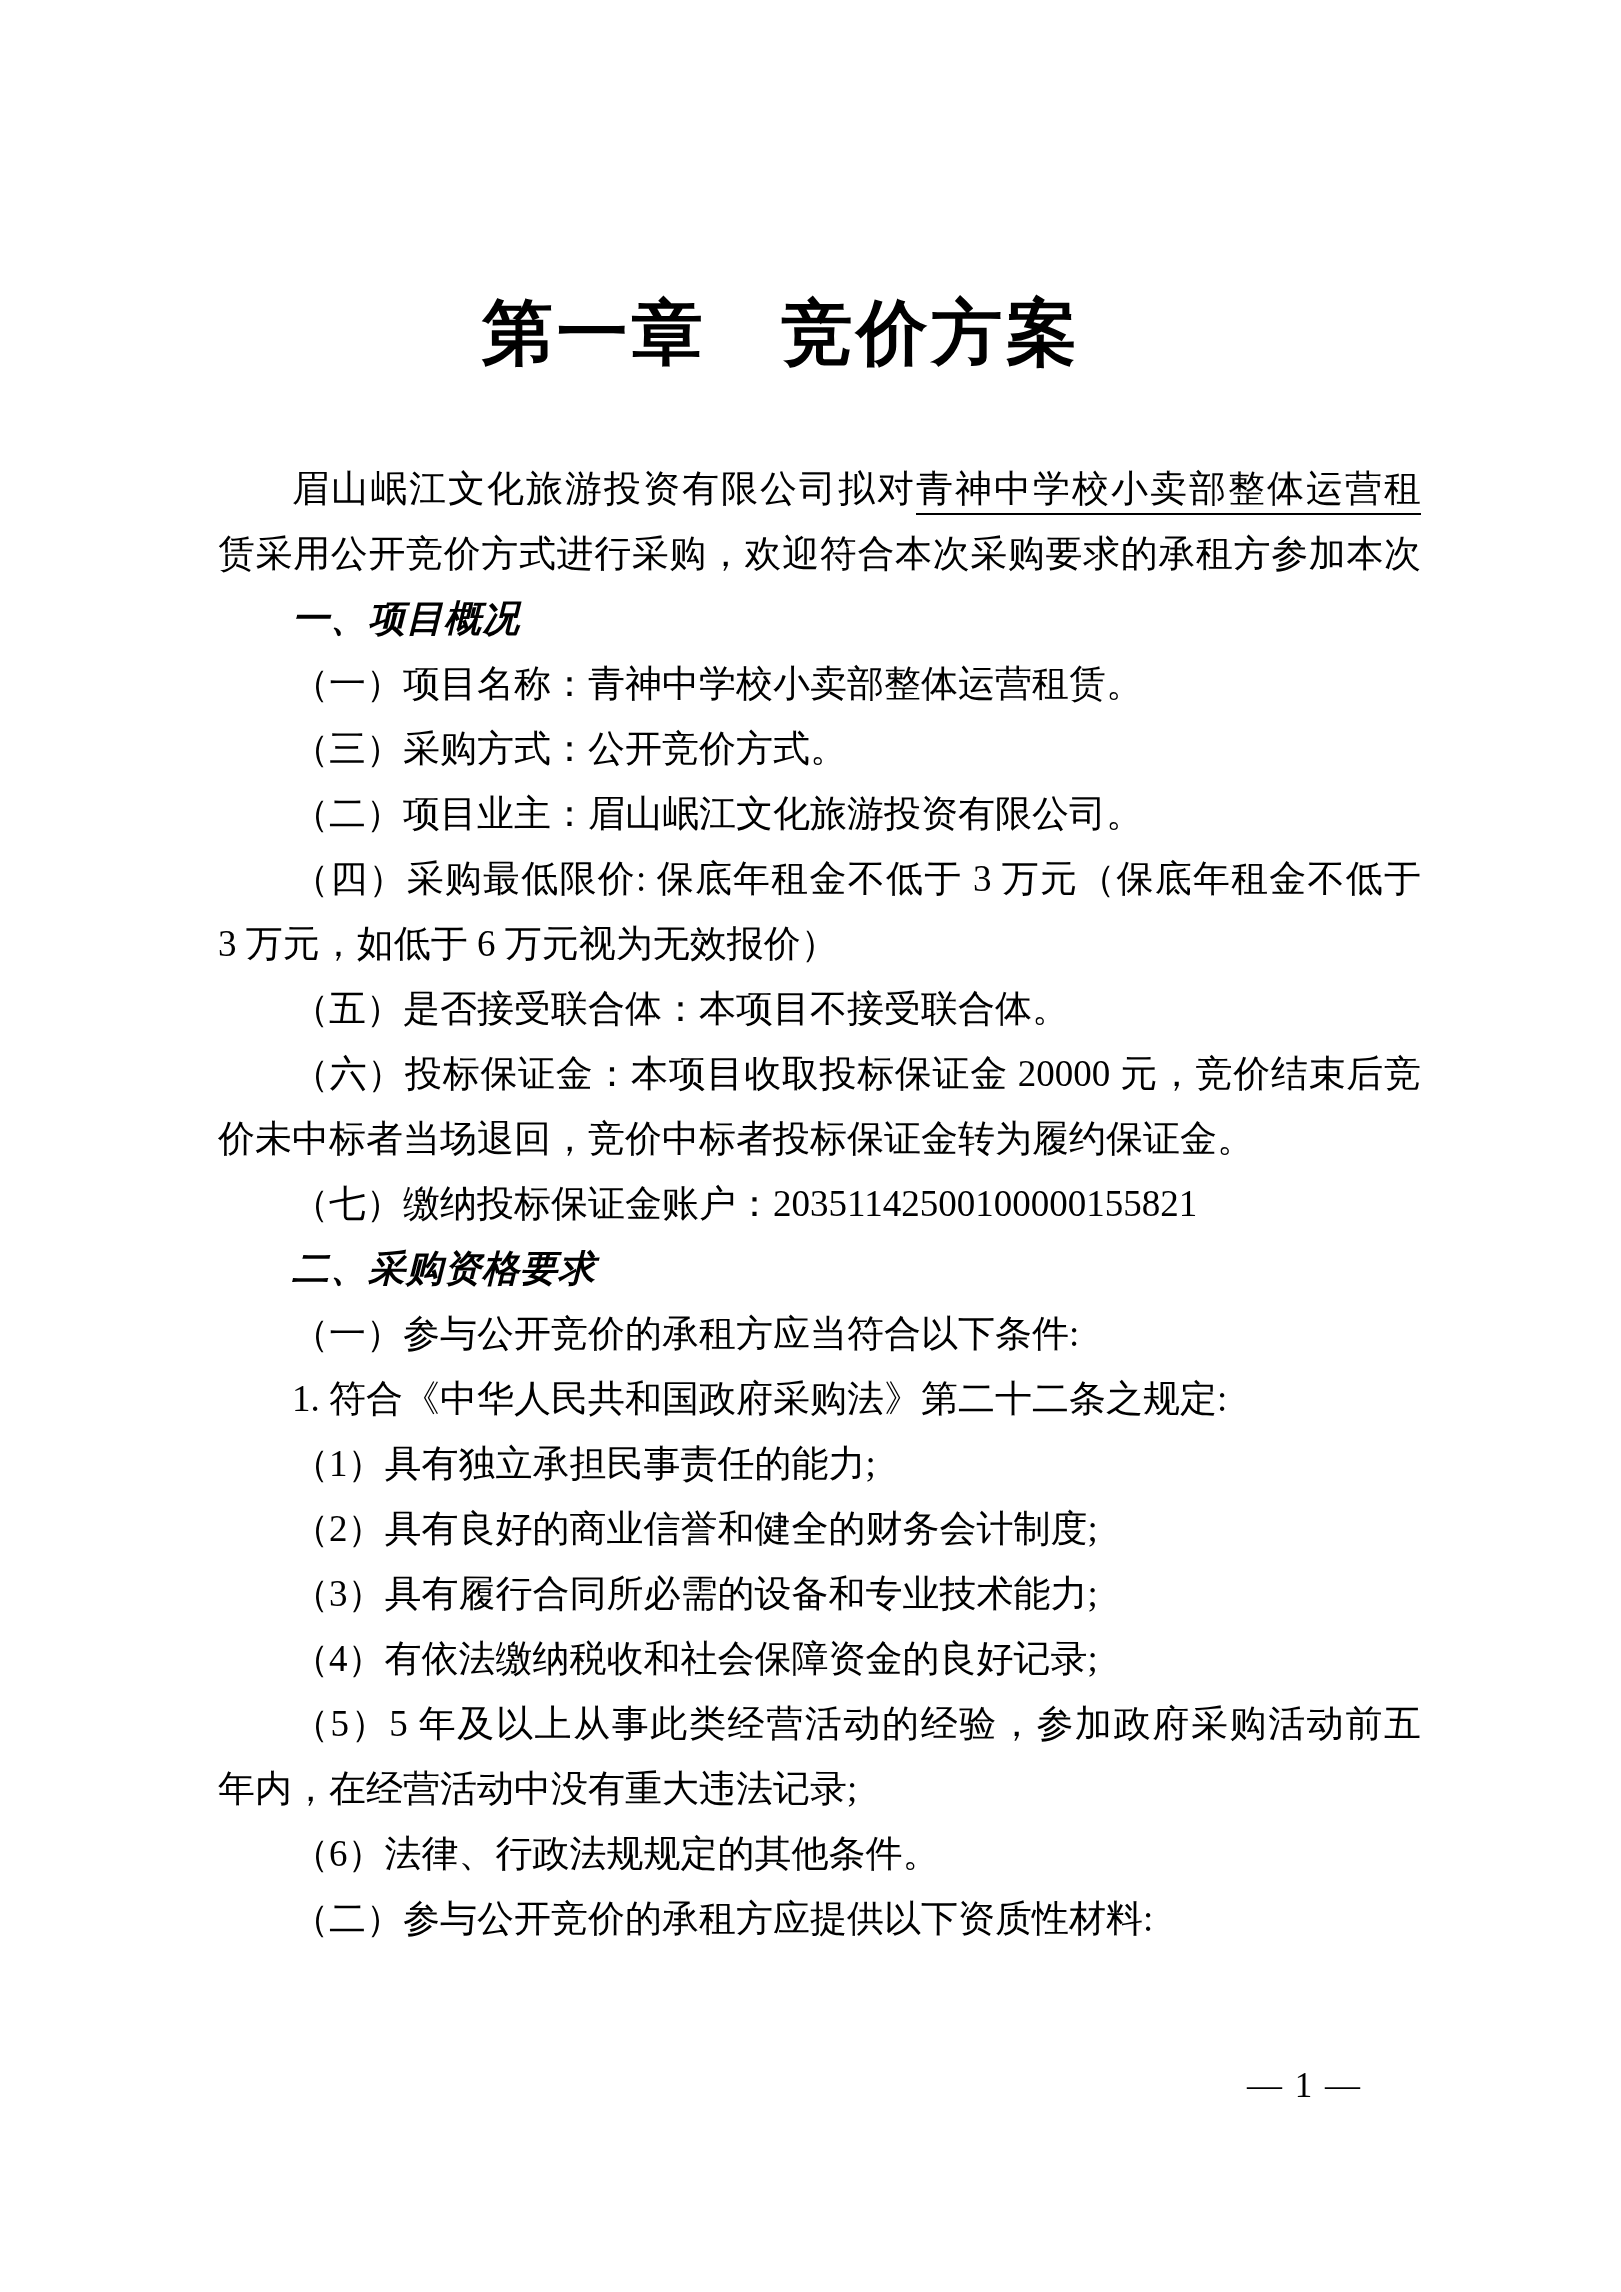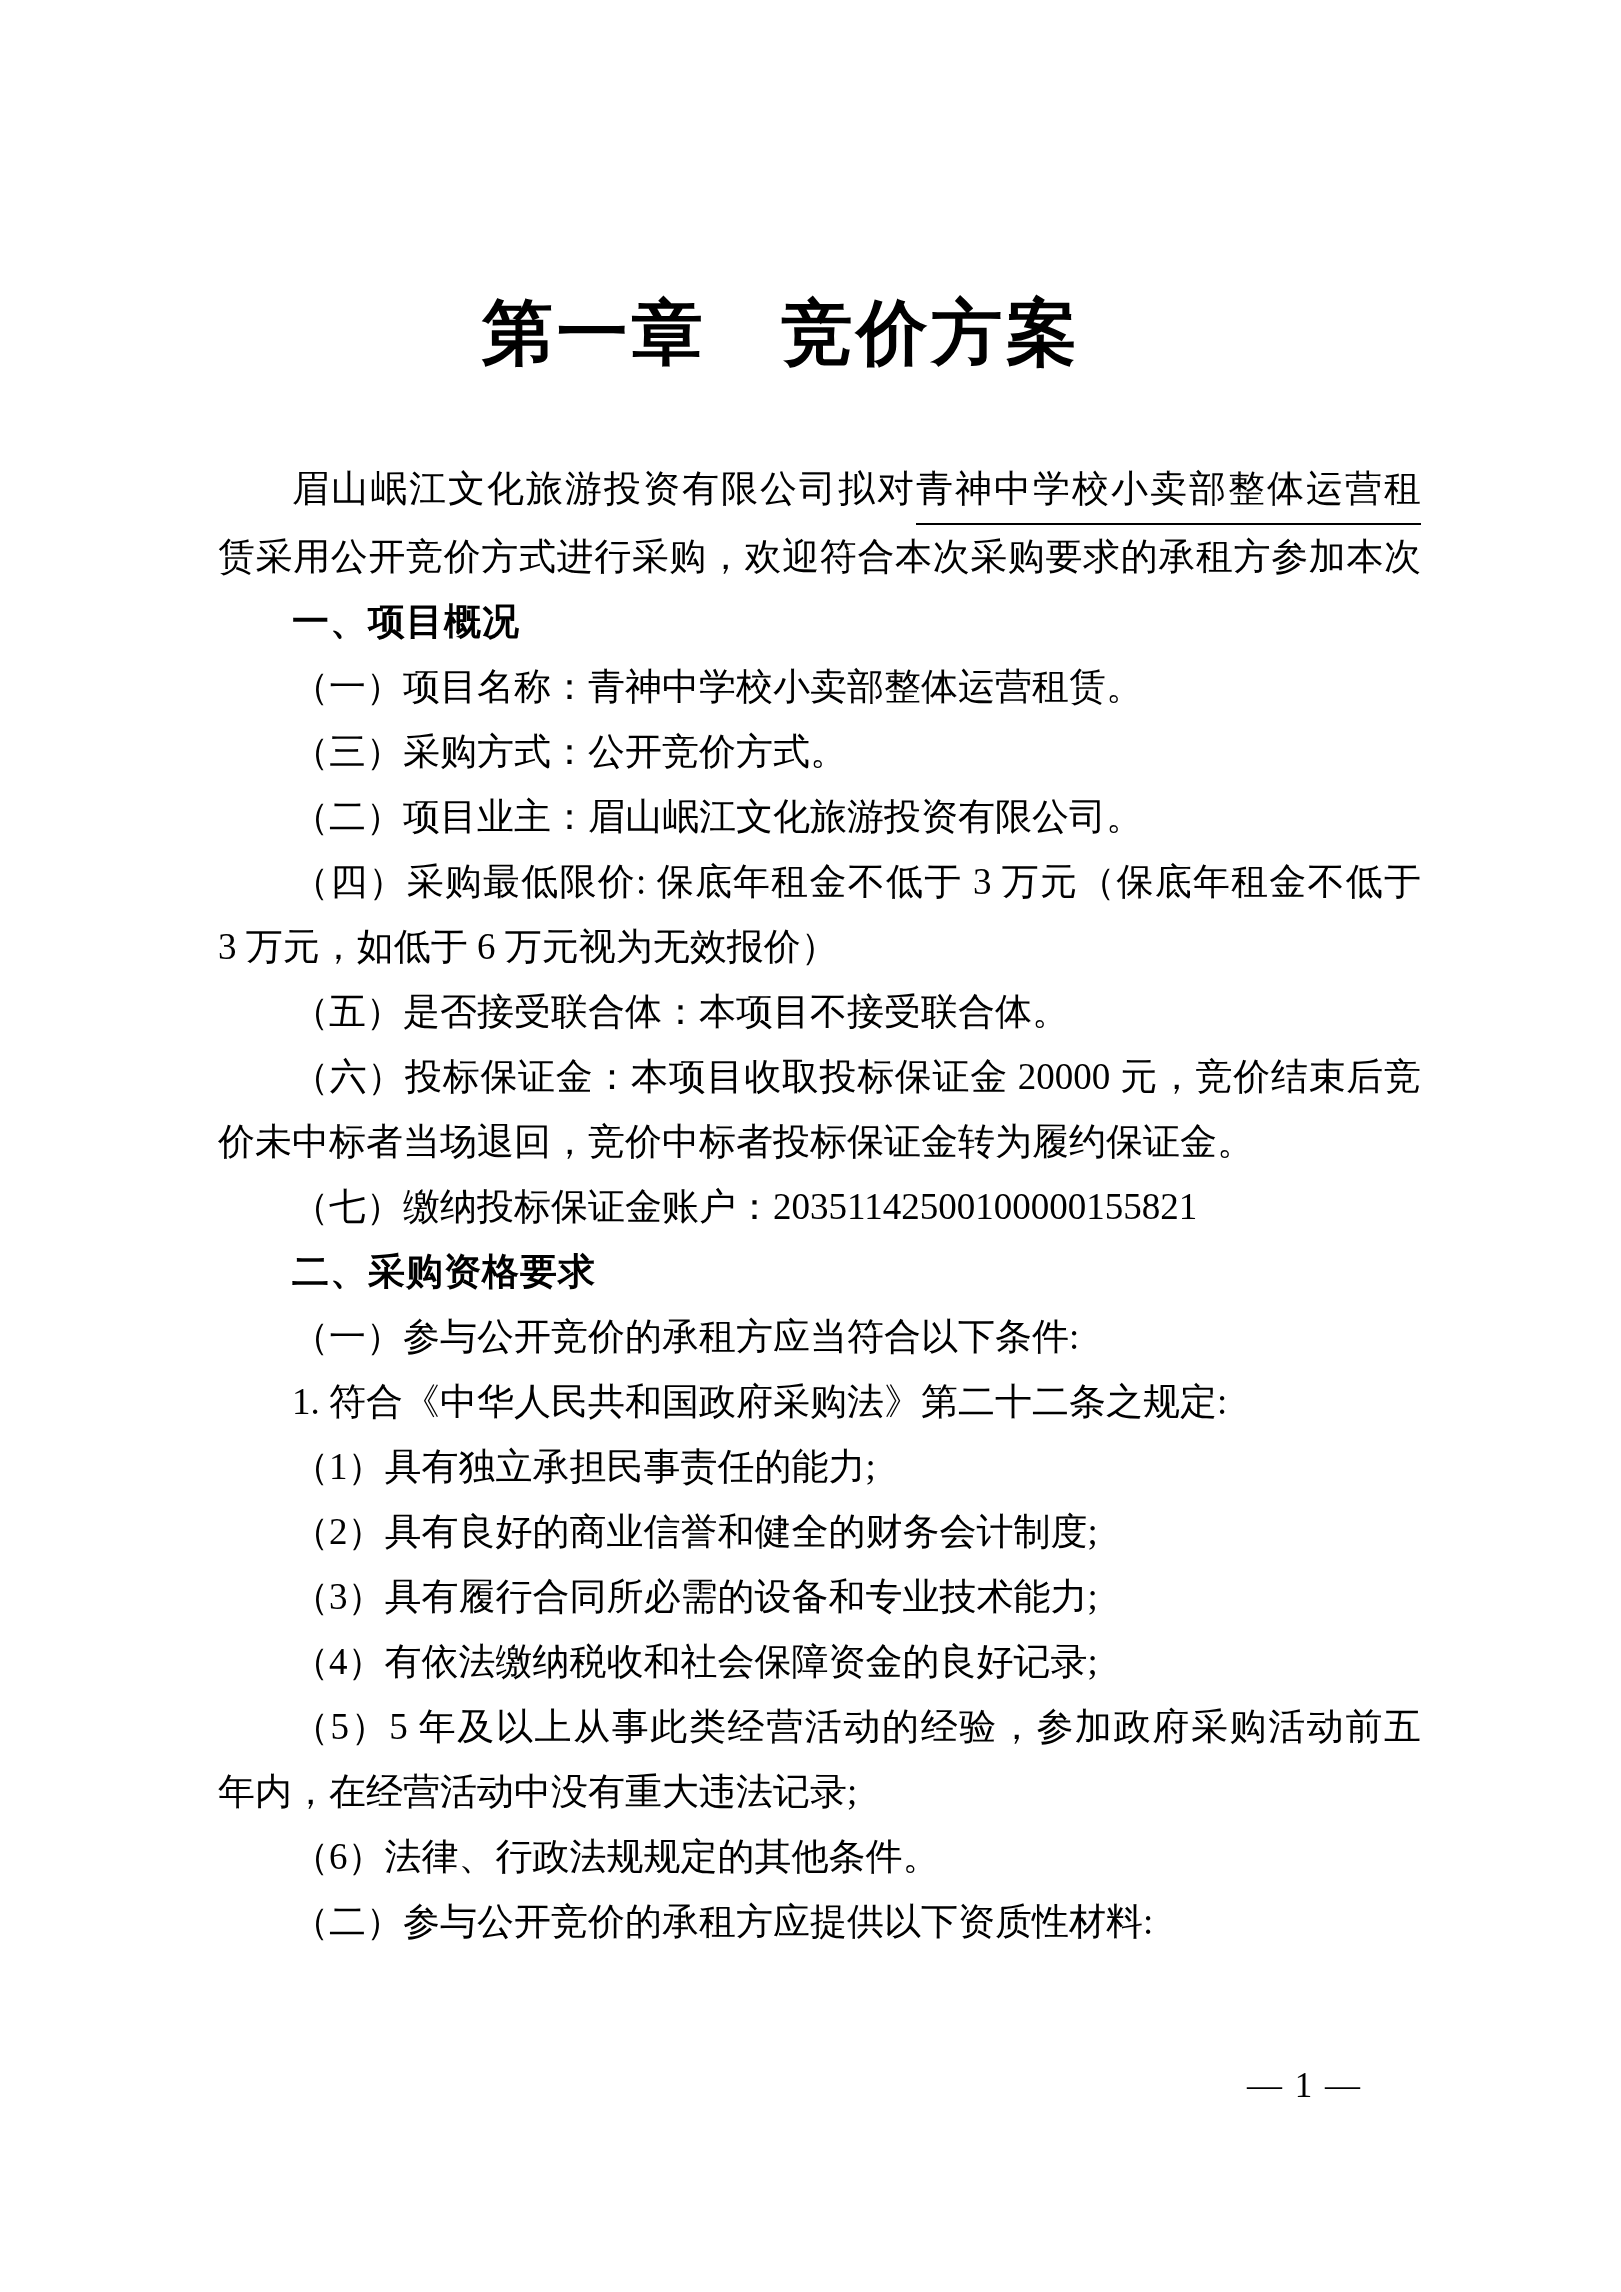--- a/index.html
+++ b/index.html
@@ -40,25 +40,25 @@
   .line.indent {
     text-indent: 2em;
   }
   .line.fill {
     text-align-last: justify;
   }
   .line.heading {
     font-family: "Liberation Sans", "DejaVu Sans", sans-serif;
     font-weight: bold;
     letter-spacing: 1px;
+    font-style: italic;
   }
   .underline {
     border-bottom: 2.9px solid #000000;
-    padding-bottom: 11px;
-    font-family: Liberation Mono, monospace;
+    padding-bottom: 4px;
   }
   .page-number {
     position: absolute;
     top: 2064px;
     right: 201px;
     font-size: 35px;
     line-height: 43px;
     letter-spacing: 2px;
     font-family: "Liberation Serif", "DejaVu Serif", serif;
   }

